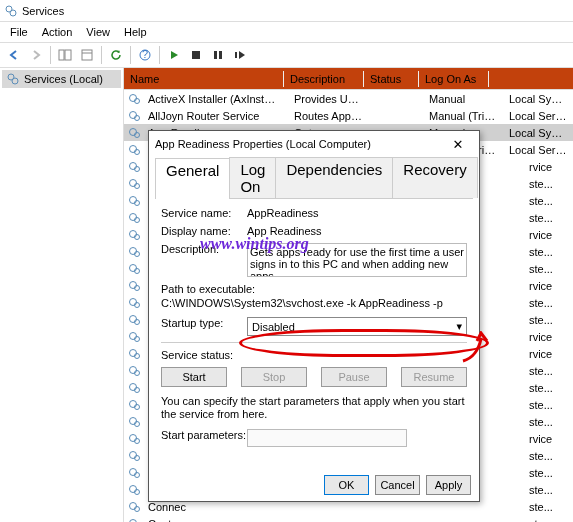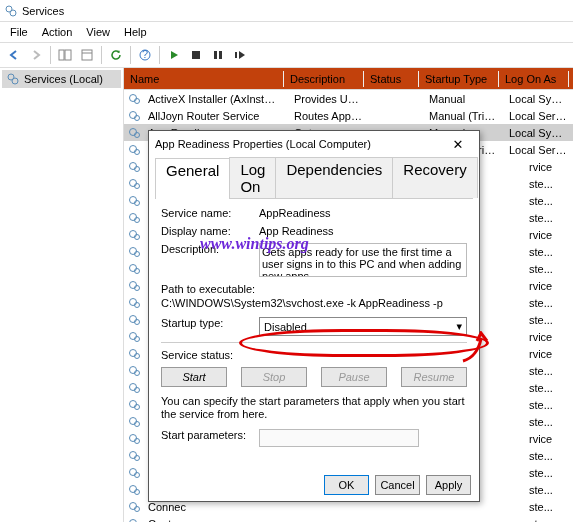--- a/index.html
+++ b/index.html
@@ -22,30 +22,30 @@
 .row.sel{ background:#d0d0d0; }
 .row > div { padding:0 6px; overflow:hidden; white-space:nowrap; text-overflow:ellipsis; }
 .row .ic{ width:14px; height:14px; flex:none; margin-left:4px; }
 .dialog { position:absolute; left:148px; top:130px; width:332px; height:372px; background:#fff; border:1px solid #555; box-shadow:2px 2px 6px rgba(0,0,0,0.3); }
 .dlg-title{ height:26px; display:flex; align-items:center; padding:0 6px; justify-content:space-between; }
 .dlg-close{ width:30px; height:20px; display:flex; align-items:center; justify-content:center; font-size:13px; }
 .tab-strip{ display:flex; border-bottom:1px solid #ccc; margin:0 6px; }
 .tab{ padding:3px 10px; border:1px solid #ccc; border-bottom:none; margin-right:-1px; background:#f0f0f0; font-size:15px; }
 .tab.active{ background:#fff; position:relative; top:1px; }
 .dlg-body{ padding:8px 12px 6px 12px; }
-.frow{ display:flex; margin-bottom:6px; align-items:flex-start;gap:12px; }
+.frow{ display:flex; margin-bottom:6px; align-items:flex-start; }
 .flabel{ width:86px; flex:none; }
 .fval{ flex:1; }
 textarea.fval{ height:34px; font-family:inherit; font-size:11px; resize:none; border:1px solid #bbb; padding:2px;}
 .path{ font-size:11px; margin:2px 0 8px 0;}
 .startup-sel{ flex:1; border:1px solid #888; padding:2px 4px; display:flex; justify-content:space-between; align-items:center; background:#fff; position:relative;}
 .red-oval{ position:absolute; border:3px solid #d00; border-radius:50%/60%; width:250px; height:28px; left:90px; top:198px; pointer-events:none; }
 .red-arrow{ position:absolute; left:310px; top:200px; pointer-events:none;}
 hr{border:none;border-top:1px solid #ccc;margin:6px 0;}
-.btnrow{ display:flex; gap:14px; margin:4px 0 8px 0;font-style:italic;}
+.btnrow{ display:flex; gap:14px; margin:4px 0 8px 0;}
 .btn{ flex:1; text-align:center; padding:3px 0; border:1px solid #999; background:#e8e8e8; }
 .btn.dis{ color:#999; }
 .note{ font-size:11px; margin-bottom:8px; line-height:1.2;}
 .sparam input{ width:160px; border:1px solid #bbb; padding:2px;}
 .dlg-foot{ position:absolute; bottom:6px; right:8px; display:flex; gap:6px;}
 .dlg-foot .btn{ width:45px; flex:none; background:#e8e8e8; border:1px solid #888;margin-top:20px;}
 .dlg-foot .btn.ok{ border:1px solid #0078d7;}
 .watermark{position:absolute; left:200px; top:235px; color:#6d28d9; font-size:16px; font-family:serif; pointer-events:none; font-style:italic;font-weight:bold;}
 svg{display:block}
 </style>
@@ -142,21 +142,20 @@
           </svg>
         </span>
       <span>Services (Local)</span>
     </div>
   </div>
   <div class="right-panel">
     <div class="header-row">
       <div class="c-name">Name</div>
       <div class="c-desc">Description</div>
       <div class="c-stat">Status</div>
-      <div class="c-start">Startup Type</div>
       <div class="c-log">Log On As</div>
     </div>
     <div id="rows-container">
         <div class="row">
           <span class="ic">
             <svg width="14" height="14">
               <circle cx="5" cy="6" r="3.5" fill="none" stroke="#5b8db8"></circle>
               <circle cx="9" cy="9" r="2.5" fill="none" stroke="#5b8db8"></circle>
             </svg>
           </span>

